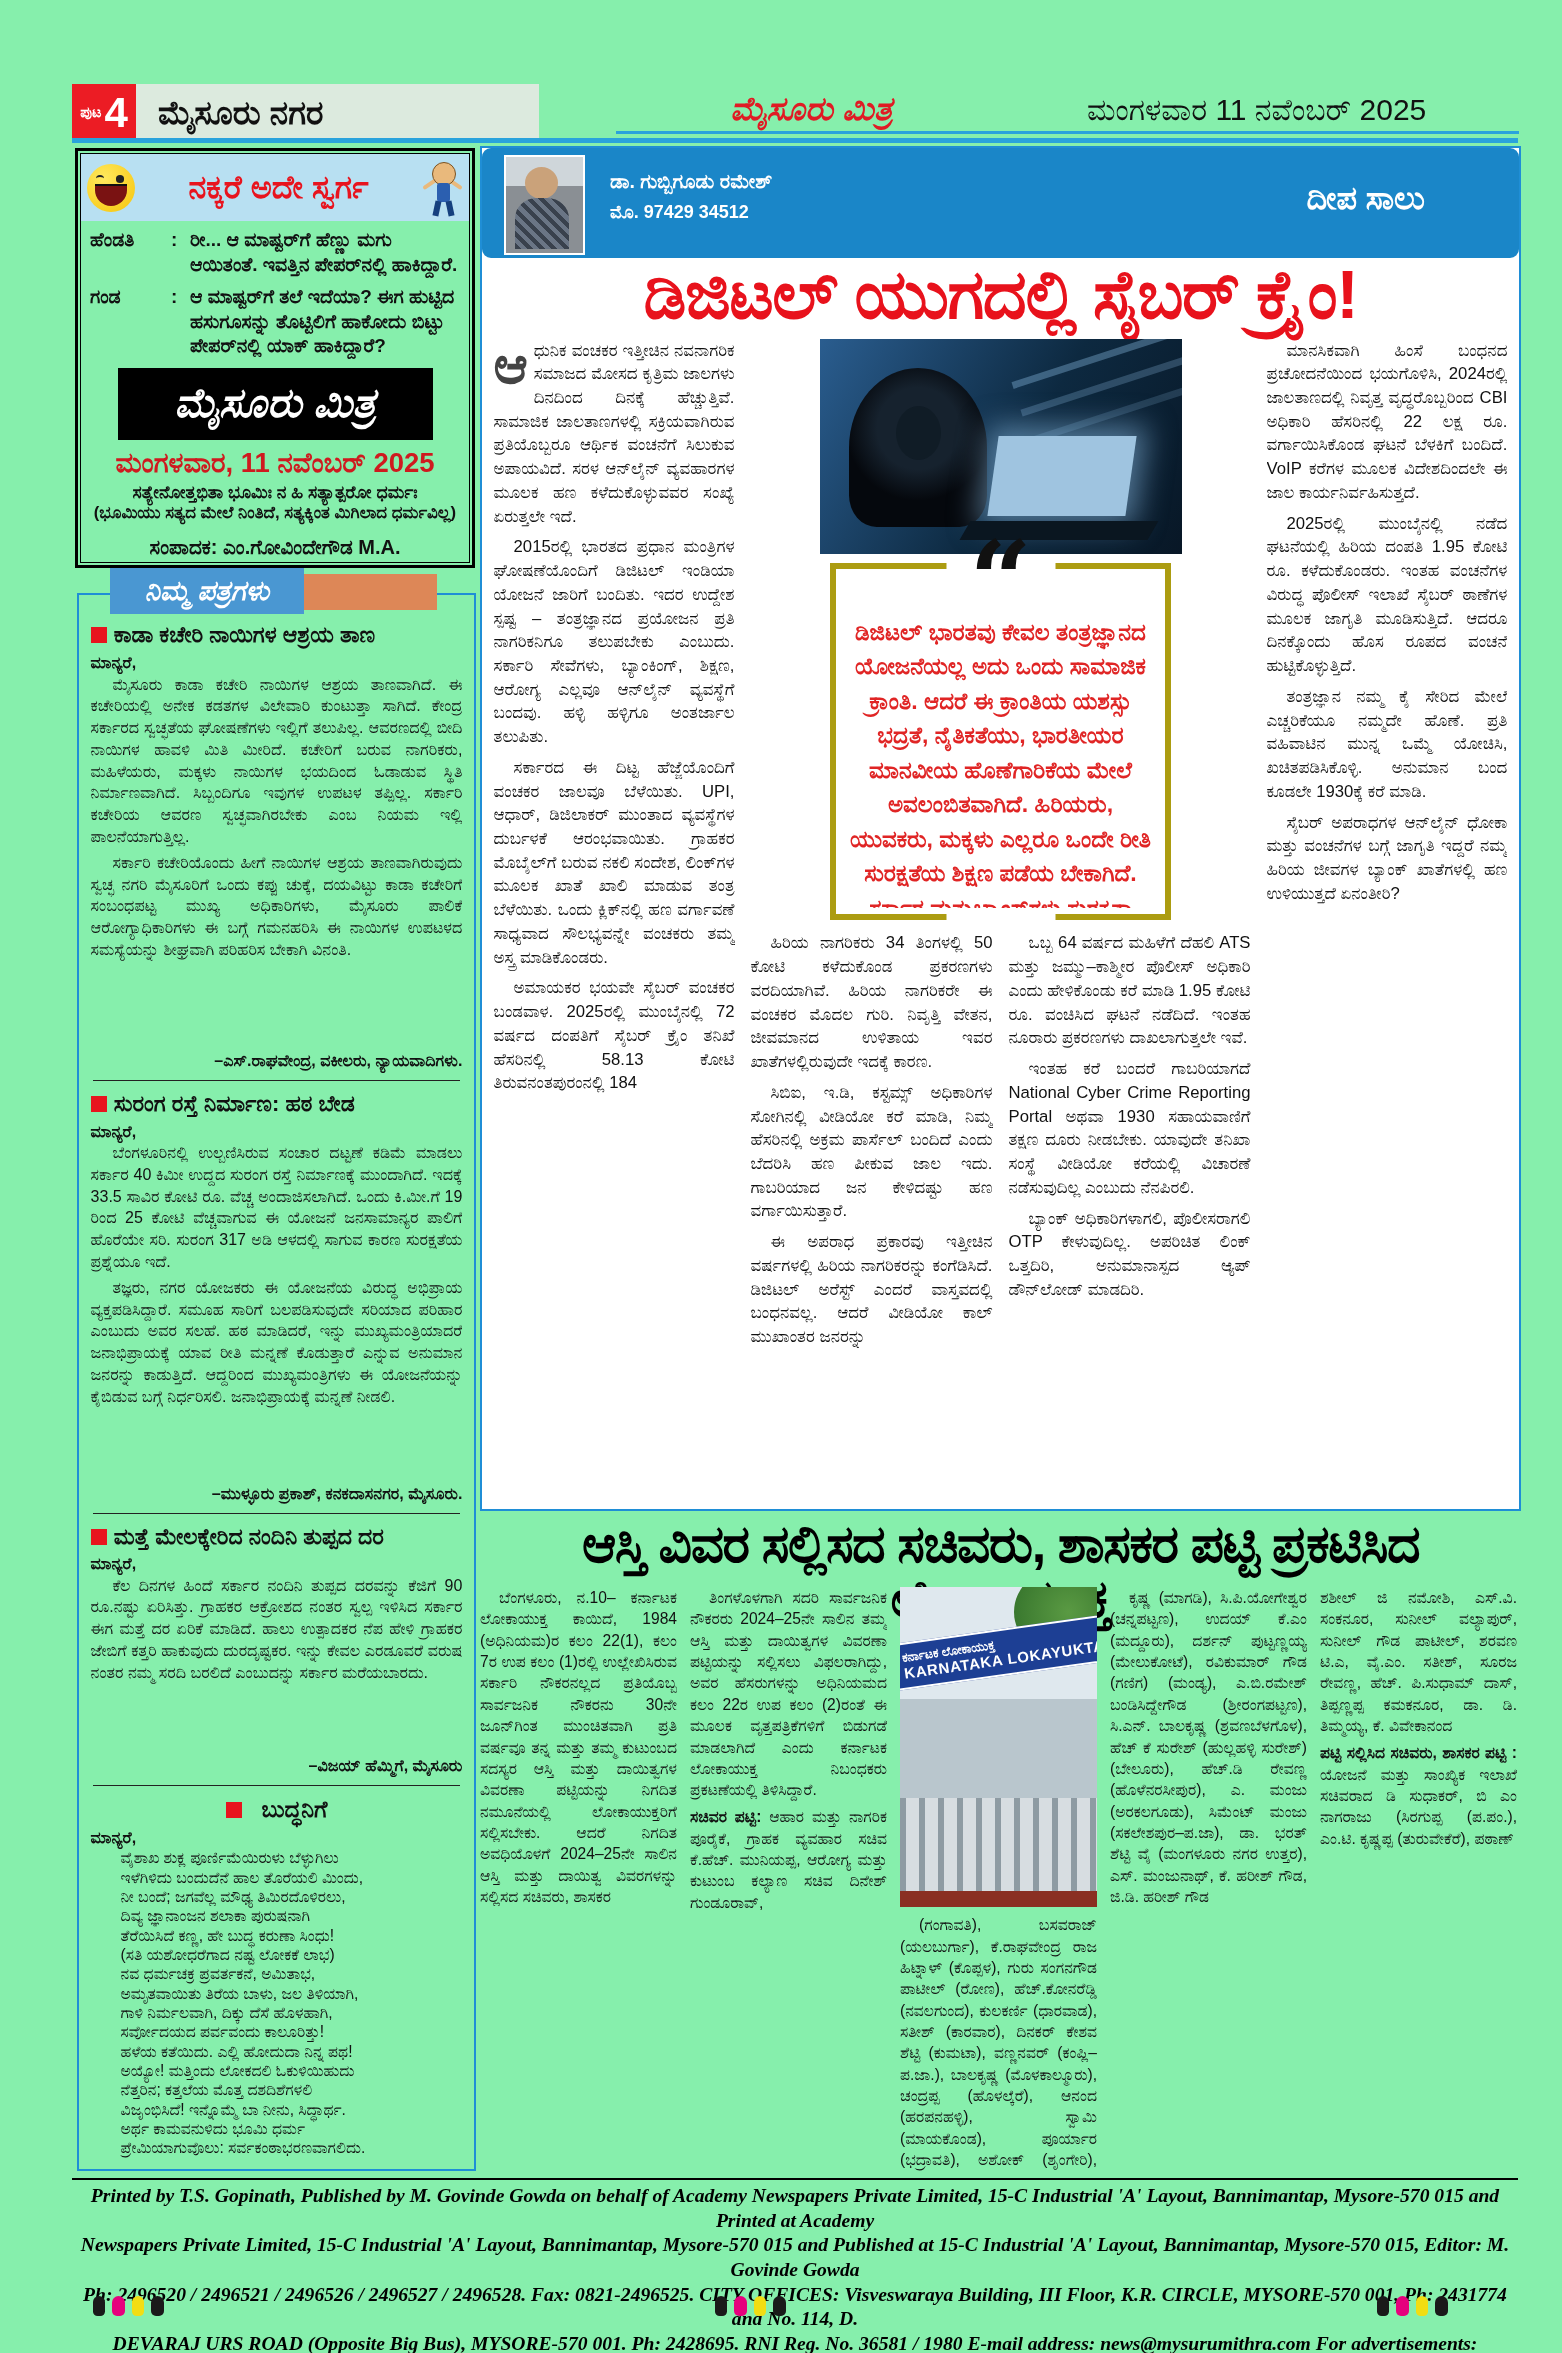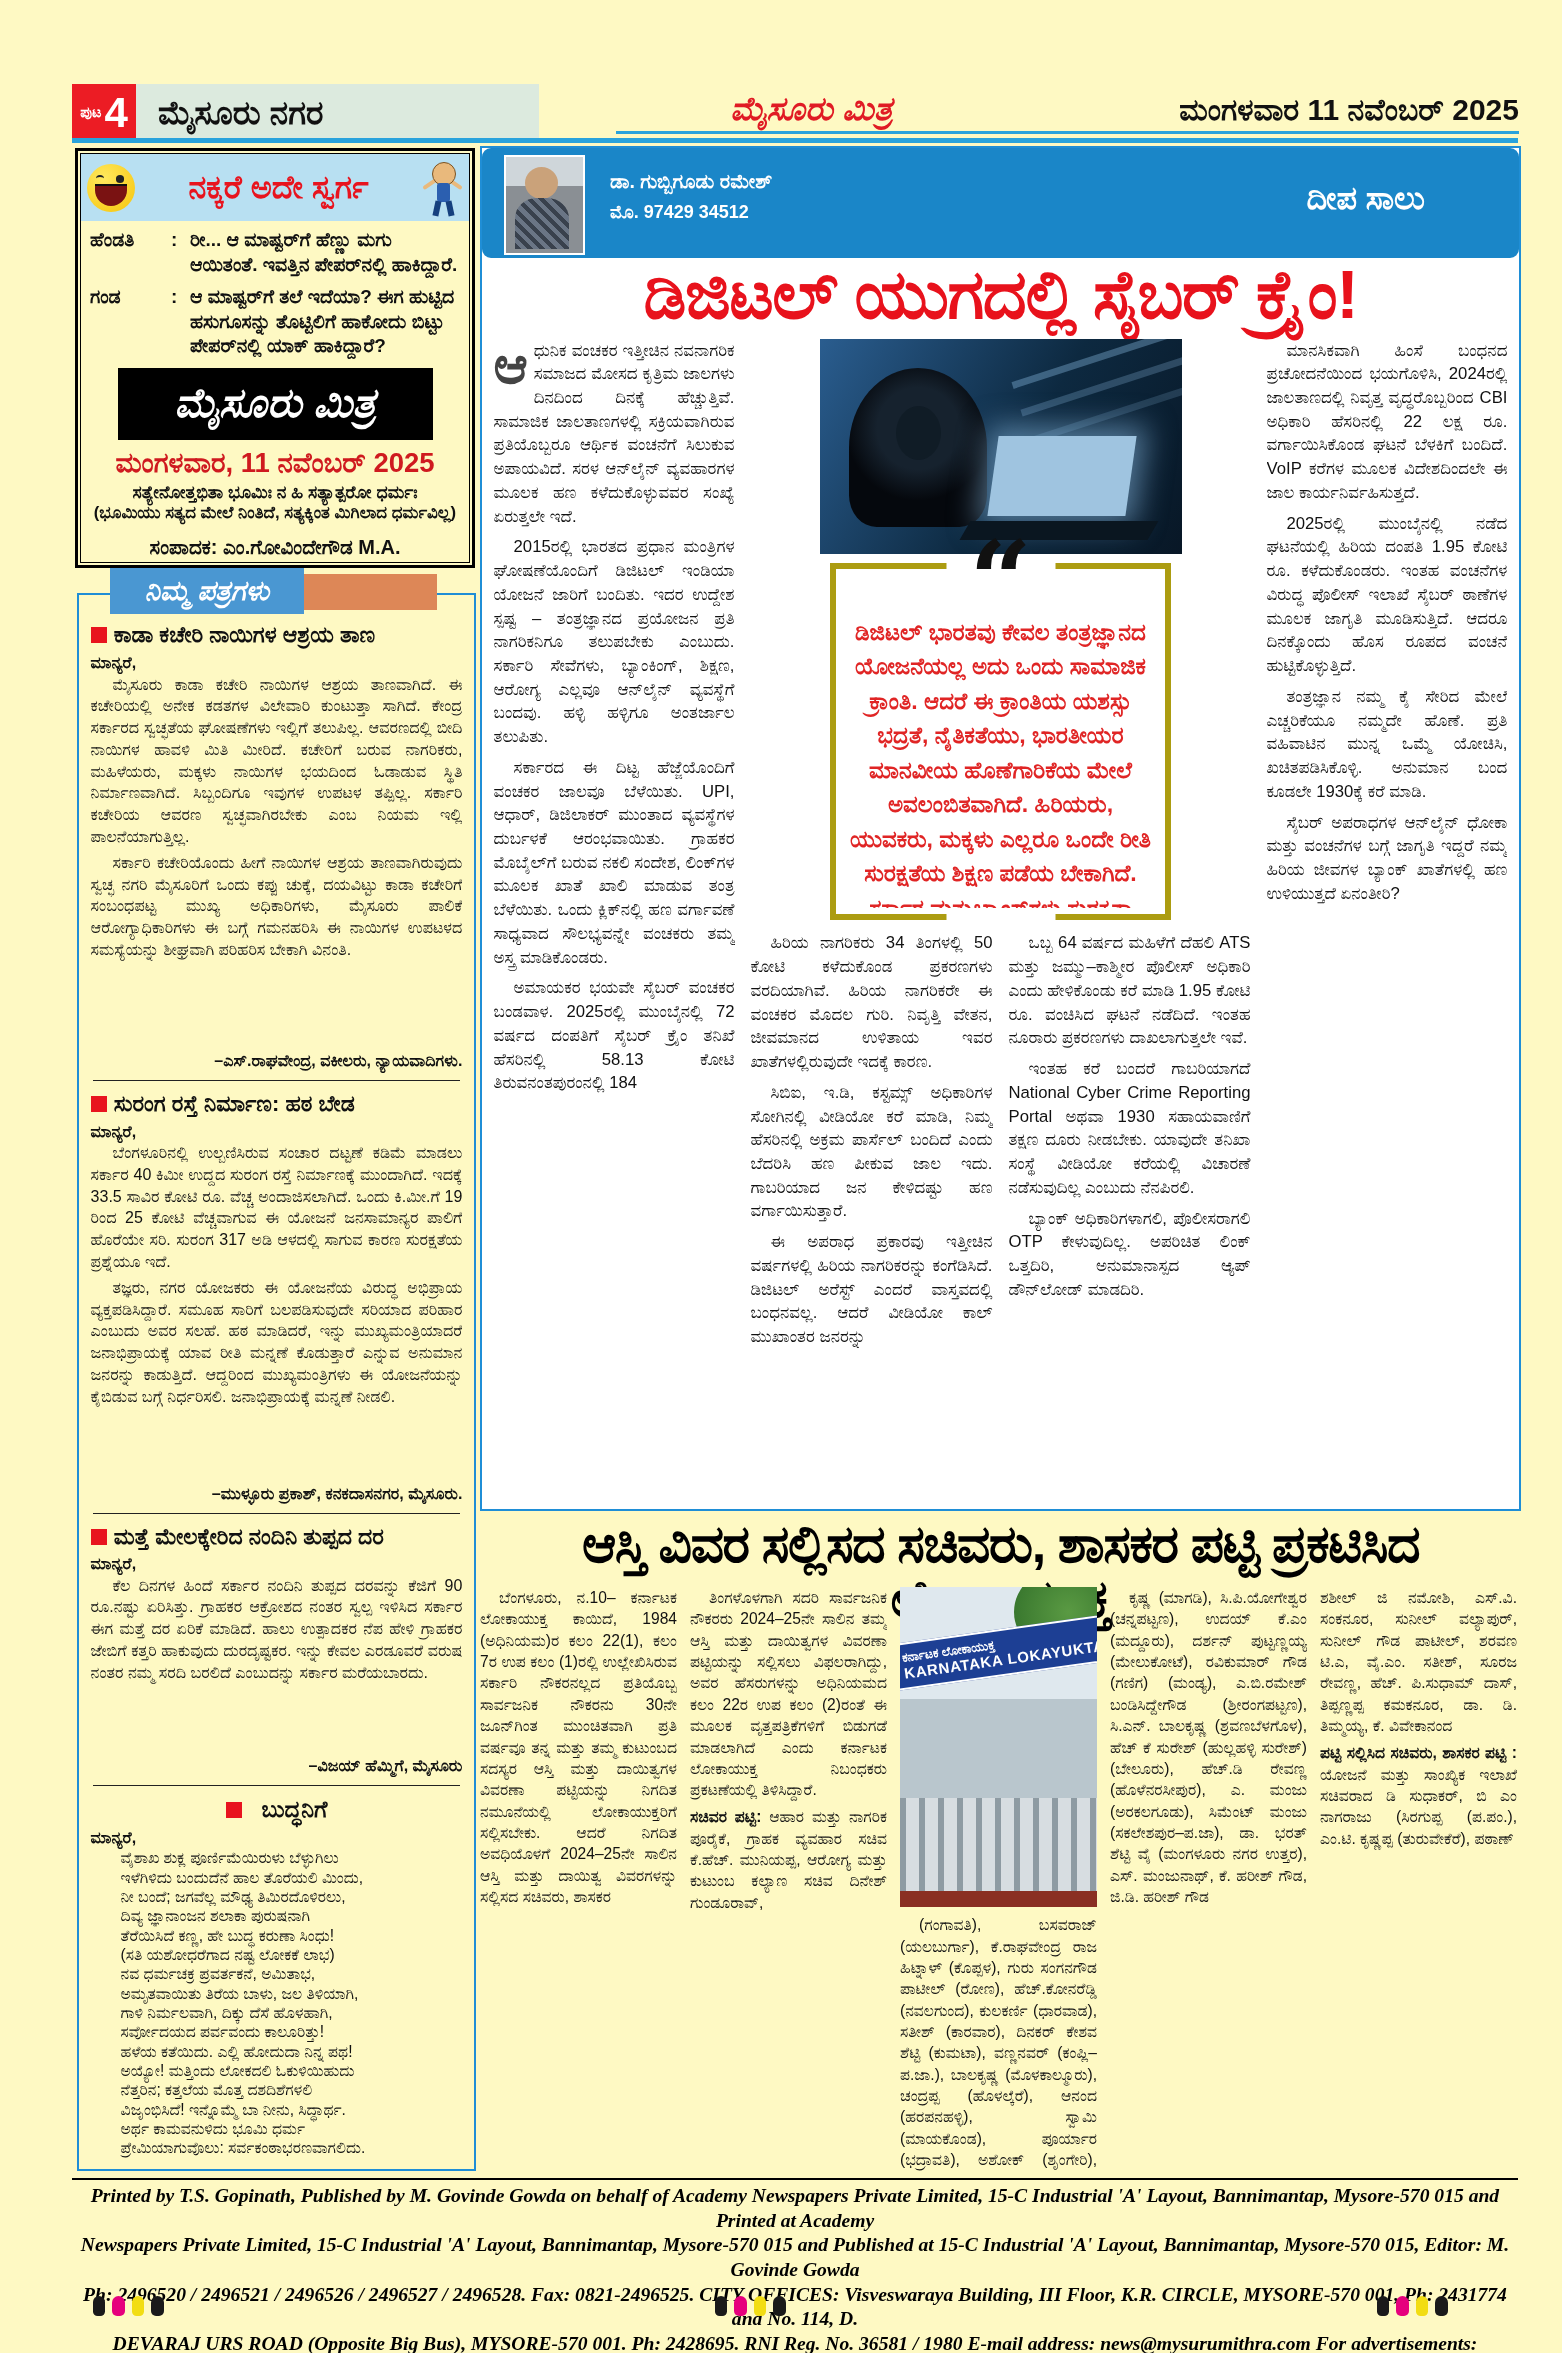--- a/index.html
+++ b/index.html
@@ -1,27 +1,27 @@
 <!DOCTYPE html>
 <html style="font-size:11.6px"><head>
 <meta charset="utf-8">
 <style>
   html,body{margin:0;padding:0;background:#fff;}
-  .page{position:relative;width:1562px;height:2354px;background:#fef9c3;overflow:hidden;
+  .page{position:relative;width:1562px;height:2354px;background:#86efac;overflow:hidden;
         font-family:"Liberation Sans","DejaVu Sans",sans-serif;color:#111;}
   
   .hdr-pageno{position:absolute;left:72px;top:84px;width:64px;height:57px;background:#ec1c24;
       color:#fff;display:flex;align-items:center;justify-content:center;gap:2.9px;}
   .hdr-pageno .pl{font-size:14.5px;font-weight:700;}
   .hdr-pageno .pn{font-size:42px;font-weight:800;line-height:1;}
   .hdr-section{position:absolute;left:136px;top:84px;width:403px;height:57px;background:#dceade;
       font-size:33px;font-weight:800;line-height:57px;padding-left:22px;box-sizing:border-box;}
   .hdr-masthead{position:absolute;left:674px;top:90px;width:275px;text-align:center;
       color:#e01b24;font-size:33px;font-weight:800;font-style:italic;}
-  .hdr-date{position:absolute;left:1087px;top:93px;width:432px;text-align:right;font-size:30px;font-weight:700;}
+  .hdr-date{position:absolute;left:1087px;top:93px;width:432px;text-align:left;font-size:30px;font-weight:400;}
   .rule-thin{position:absolute;left:616px;top:131px;width:903px;height:2.9px;background:#29a3dc;}
   .rule-thick{position:absolute;left:72px;top:138px;width:1446px;height:5px;background:#29a3dc;}
   
   .joke{position:absolute;left:75px;top:148px;width:400px;height:420px;border:3.6px solid #000;box-sizing:border-box;}
   .joke-inner{position:absolute;inset:2.2px;border:1.4px solid #000;padding:0;overflow:hidden;}
   .joke-strip{height:67px;background:#b8e0f2;display:flex;align-items:center;padding:0 5.8px;}
   .emoji{width:48px;height:48px;border-radius:50%;background:radial-gradient(circle at 35% 30%,#ffe95e,#f6c40a);
       position:relative;flex:0 0 auto;}
   .emoji:before{content:"";position:absolute;top:11.6px;left:8.7px;width:8.7px;height:5.8px;
       border-top:2.9px solid #222;border-radius:50%;box-shadow:20px 0 0 0 #222;}

